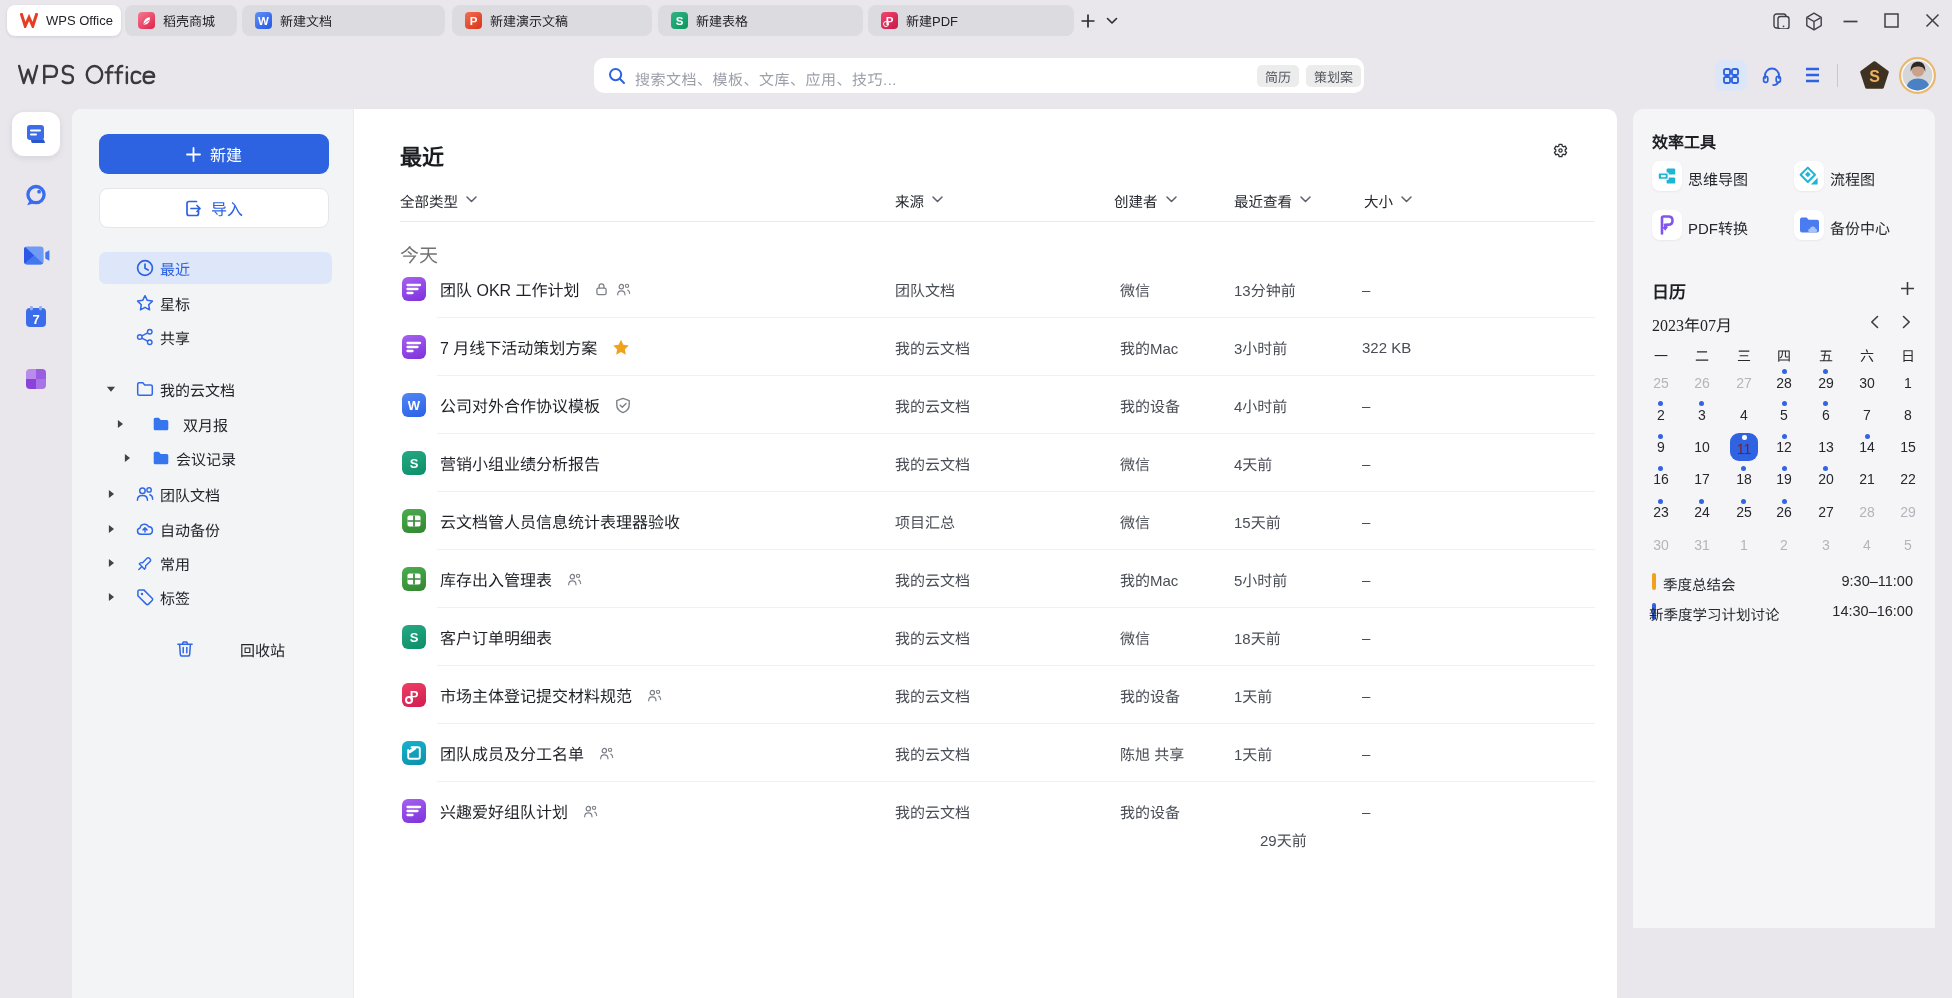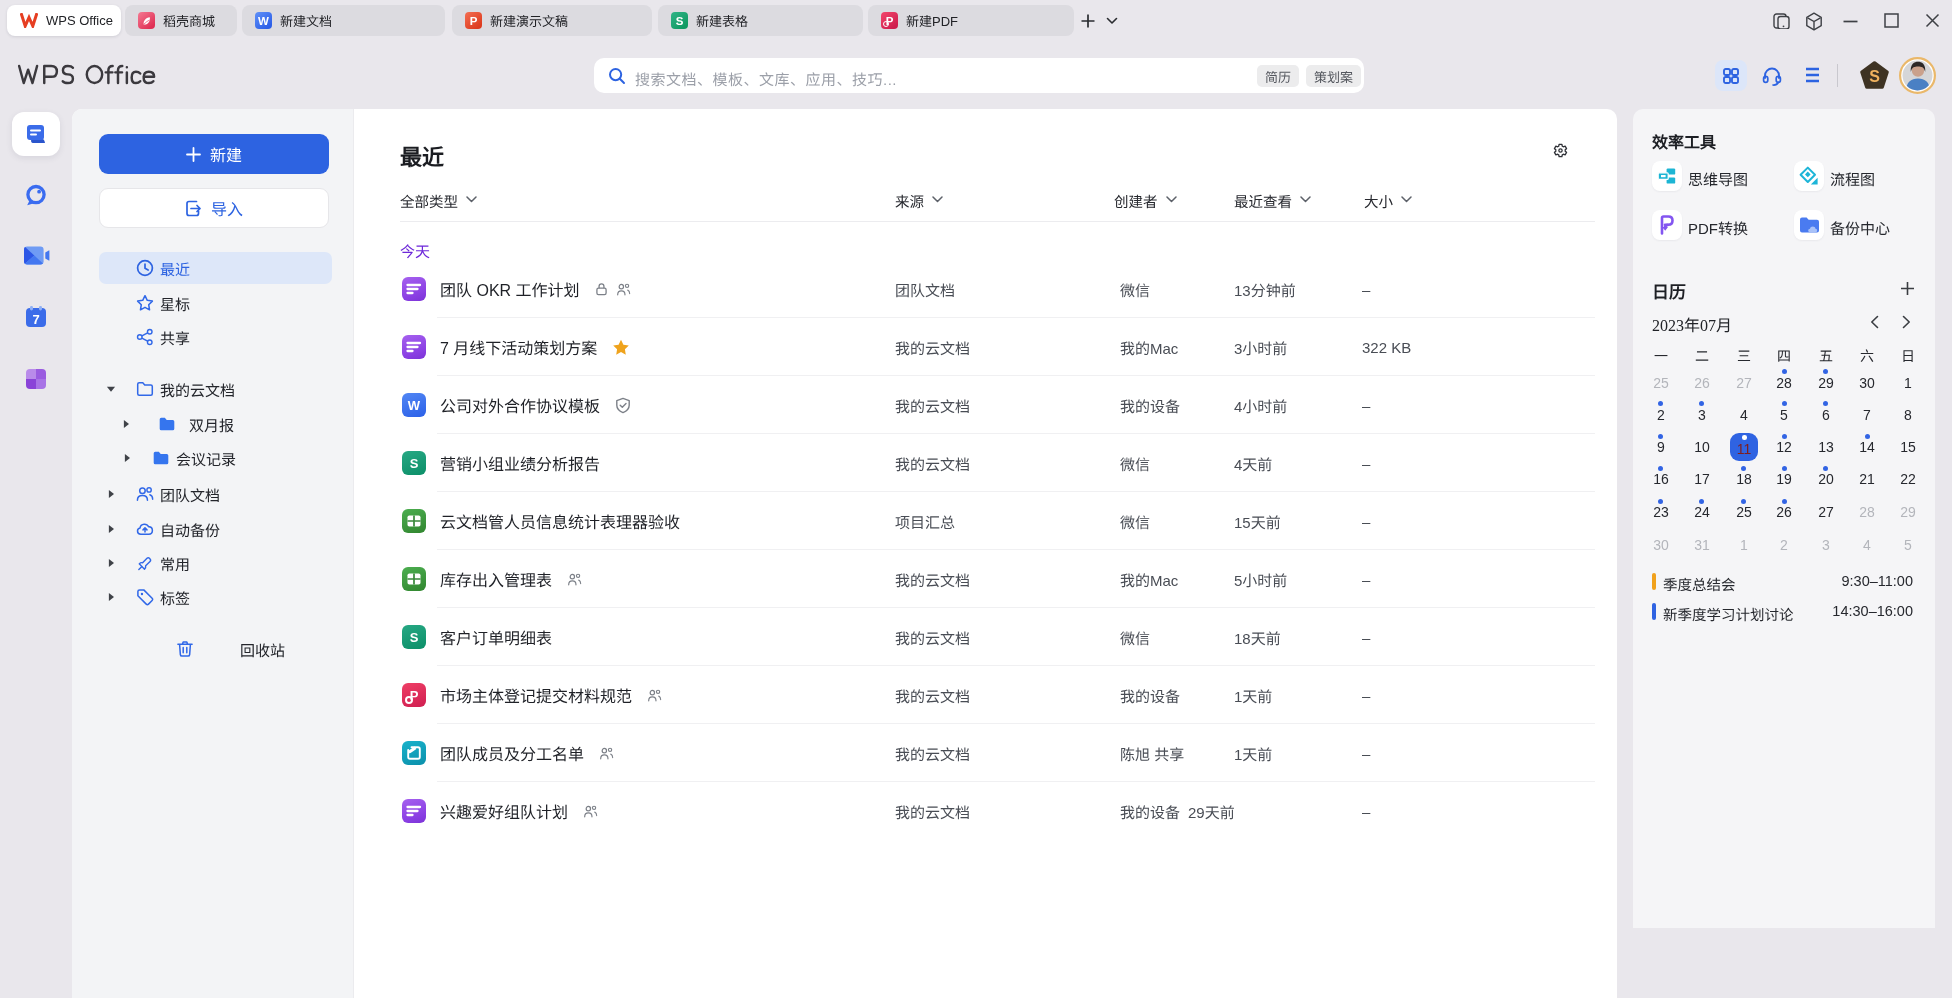--- a/index.html
+++ b/index.html
@@ -254,21 +254,21 @@
     </div>
     <div class="sitem" style="top:264px;">
       <svg class="caret" viewBox="0 0 9 9">
           <path d="M0.8 2.4 H8.2 L4.5 7 Z" fill="#3f4248"></path>
         </svg>
       <svg class="sico" viewBox="0 0 19 19">
           <path d="M1.8 4.6 Q1.8 3 3.4 3 H7.2 L9.2 5.2 H15.6 Q17.2 5.2 17.2 6.8 V14.4 Q17.2 16 15.6 16 H3.4 Q1.8 16 1.8 14.4 Z" fill="none" stroke="#3168e8" stroke-width="1.6" stroke-linejoin="round"></path>
         </svg>
       <span class="lbl">我的云文档</span>
     </div>
-    <div class="sitem" style="top:299px;left:42px;gap:7px;">
+    <div class="sitem" style="top:299px;left:36px;gap:7px;">
       <svg class="caret" viewBox="0 0 9 9">
           <path d="M2.6 0.8 L7.2 4.5 L2.6 8.2 Z" fill="#3f4248"></path>
         </svg>
       <svg class="sico" viewBox="0 0 19 19">
           <path d="M1.8 4.6 Q1.8 3 3.4 3 H7.2 L9.2 5.2 H15.6 Q17.2 5.2 17.2 6.8 V14.4 Q17.2 16 15.6 16 H3.4 Q1.8 16 1.8 14.4 Z" fill="#3575ee"></path>
         </svg>
       <span class="lbl">双月报</span>
     </div>
     <div class="sitem" style="top:333px;left:43px;">
       <svg class="caret" viewBox="0 0 9 9">
@@ -352,21 +352,21 @@
     </svg>
   <div class="abs" style="left:1162px;top:81px;font-size:14.5px;color:#27292f;">最近查看</div>
   <svg class="abs" style="left:1228px;top:87px;" width="11" height="7" viewBox="0 0 11 7">
       <path d="M1 1 L5.5 5.5 L10 1" fill="none" stroke="#5d6169" stroke-width="1.5" stroke-linecap="round" stroke-linejoin="round"></path>
     </svg>
   <div class="abs" style="left:1292px;top:81px;font-size:14.5px;color:#27292f;">大小</div>
   <svg class="abs" style="left:1329px;top:87px;" width="11" height="7" viewBox="0 0 11 7">
       <path d="M1 1 L5.5 5.5 L10 1" fill="none" stroke="#5d6169" stroke-width="1.5" stroke-linecap="round" stroke-linejoin="round"></path>
     </svg>
   <div class="abs" style="left:328px;top:112px;width:1195px;height:1px;background:#ececef;"></div>
-  <div class="abs" style="left:328px;top:131px;font-size:15px;color:#6d28d9;">今天</div>
+  <div class="abs" style="left:328px;top:131px;font-size:19px;color:#737373;">今天</div>
 
   <div class="lrow" style="top:151px;">
     <span class="fico fico-doc">
         <svg width="24" height="24" viewBox="0 0 24 24">
           <path d="M5.5 8 H18 M5.5 12 H15.5 M5.5 16 H10.5" stroke="#fff" stroke-width="2.3" stroke-linecap="round"></path>
         </svg>
       </span>
     <span class="nm">团队 OKR 工作计划<span class="aux">
           <svg width="13" height="14" viewBox="0 0 15 16">
             <rect x="2.2" y="7" width="10.6" height="7.5" rx="1.8" fill="none" stroke="#7c8088" stroke-width="1.5"></rect>
@@ -515,21 +515,21 @@
     <span class="nm">兴趣爱好组队计划<span class="aux">
           <svg width="15" height="13" viewBox="0 0 17 15">
             <circle cx="6" cy="4.2" r="2.5" fill="none" stroke="#7c8088" stroke-width="1.4"></circle>
             <path d="M1.8 13.6 Q1.8 9.2 6 9.2 Q10.2 9.2 10.2 13.6" fill="none" stroke="#7c8088" stroke-width="1.4" stroke-linecap="round"></path>
             <circle cx="12.6" cy="3.3" r="1.9" fill="none" stroke="#7c8088" stroke-width="1.3"></circle>
             <path d="M13.4 8.2 Q15.6 9 15.6 12.2" fill="none" stroke="#7c8088" stroke-width="1.3" stroke-linecap="round"></path>
           </svg>
         </span></span>
     <span class="cell fl" style="left:823px;">我的云文档</span>
     <span class="cell fl" style="left:1048px;">我的设备</span>
-    <span class="cell fl" style="left:1116px;">29天前</span>
+    <span class="cell fl" style="left:1188px;margin-top:28px;">29天前</span>
     <span class="cell fl" style="left:1290px;">–</span>
 
   </div>
 
 </div>
 <div id="rightpanel">
 
   <div class="abs" style="left:19px;top:20px;font-size:16px;font-weight:bold;color:#1d1f24;">效率工具</div>
   <div class="toolbox" style="left:19px;top:52px;">
       <svg width="20" height="20" viewBox="0 0 20 20">
@@ -640,16 +640,16 @@
   <div class="cal-cell cal-gray" style="left:55px;top:428px;">31</div>
   <div class="cal-cell cal-gray" style="left:97px;top:428px;">1</div>
   <div class="cal-cell cal-gray" style="left:137px;top:428px;">2</div>
   <div class="cal-cell cal-gray" style="left:179px;top:428px;">3</div>
   <div class="cal-cell cal-gray" style="left:220px;top:428px;">4</div>
   <div class="cal-cell cal-gray" style="left:261px;top:428px;">5</div>
   <div class="abs" style="left:19px;top:464px;width:3.5px;height:17px;border-radius:2px;background:#f1a11c;"></div>
   <div class="abs" style="left:30px;top:464px;font-size:14.5px;color:#26282e;">季度总结会</div>
   <div class="abs" style="left:0;top:464px;width:280px;text-align:right;font-size:14.5px;color:#26282e;">9:30–11:00</div>
   <div class="abs" style="left:19px;top:494px;width:3.5px;height:17px;border-radius:2px;background:#2f63e2;"></div>
-  <div class="abs" style="left:30px;top:494px;font-size:14.5px;color:#26282e;">新季度学习计划讨论</div>
+  <div class="abs" style="left:16px;top:494px;font-size:14.5px;color:#26282e;">新季度学习计划讨论</div>
   <div class="abs" style="left:0;top:494px;width:280px;text-align:right;font-size:14.5px;color:#26282e;">14:30–16:00</div>
 
 </div>
 
 </body></html>

